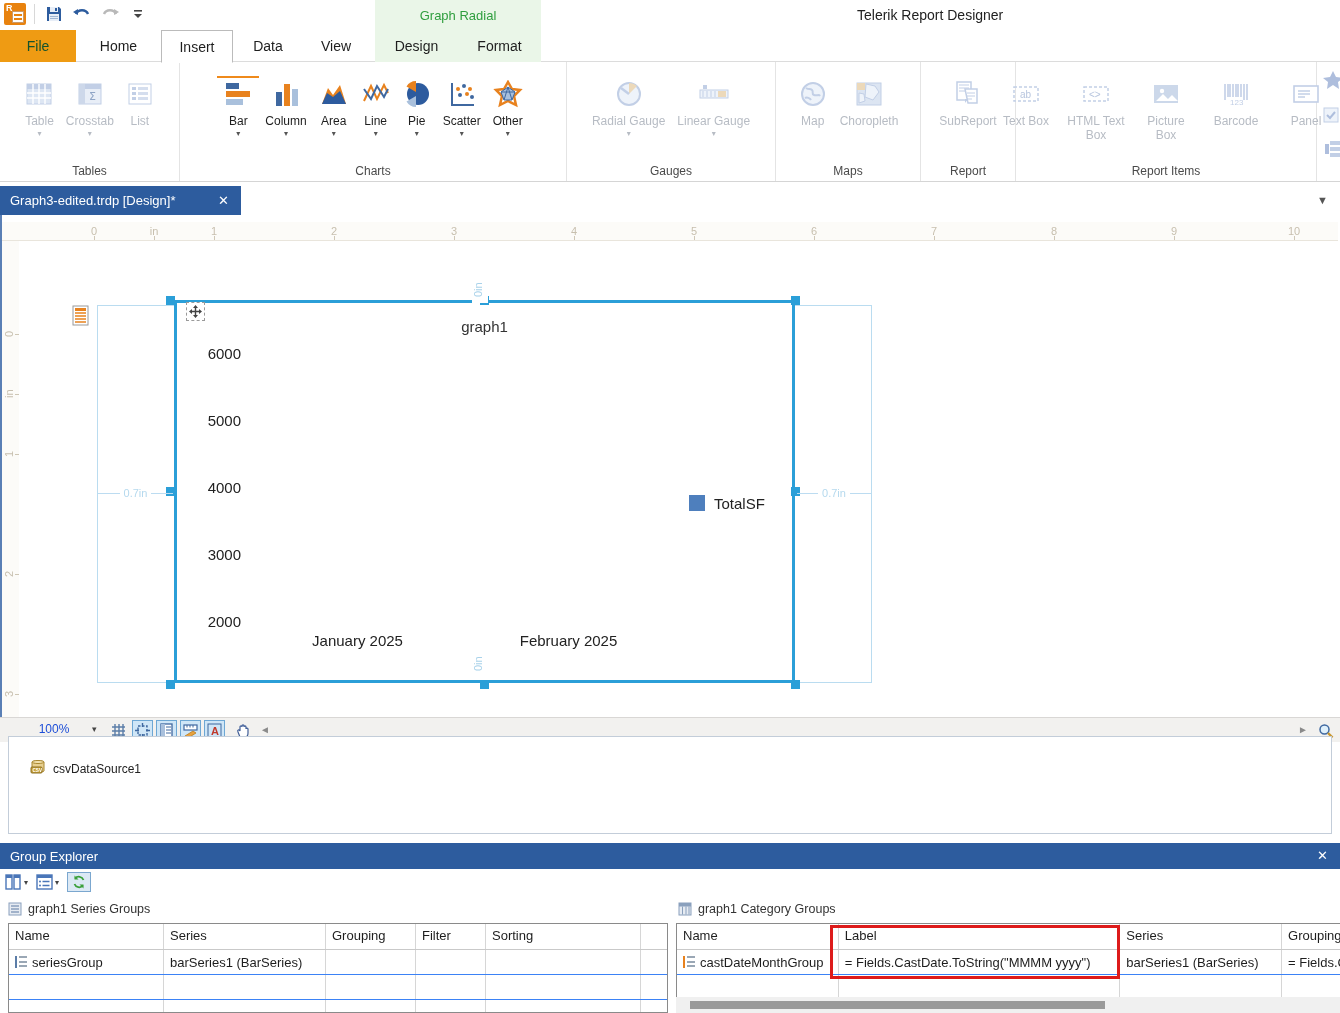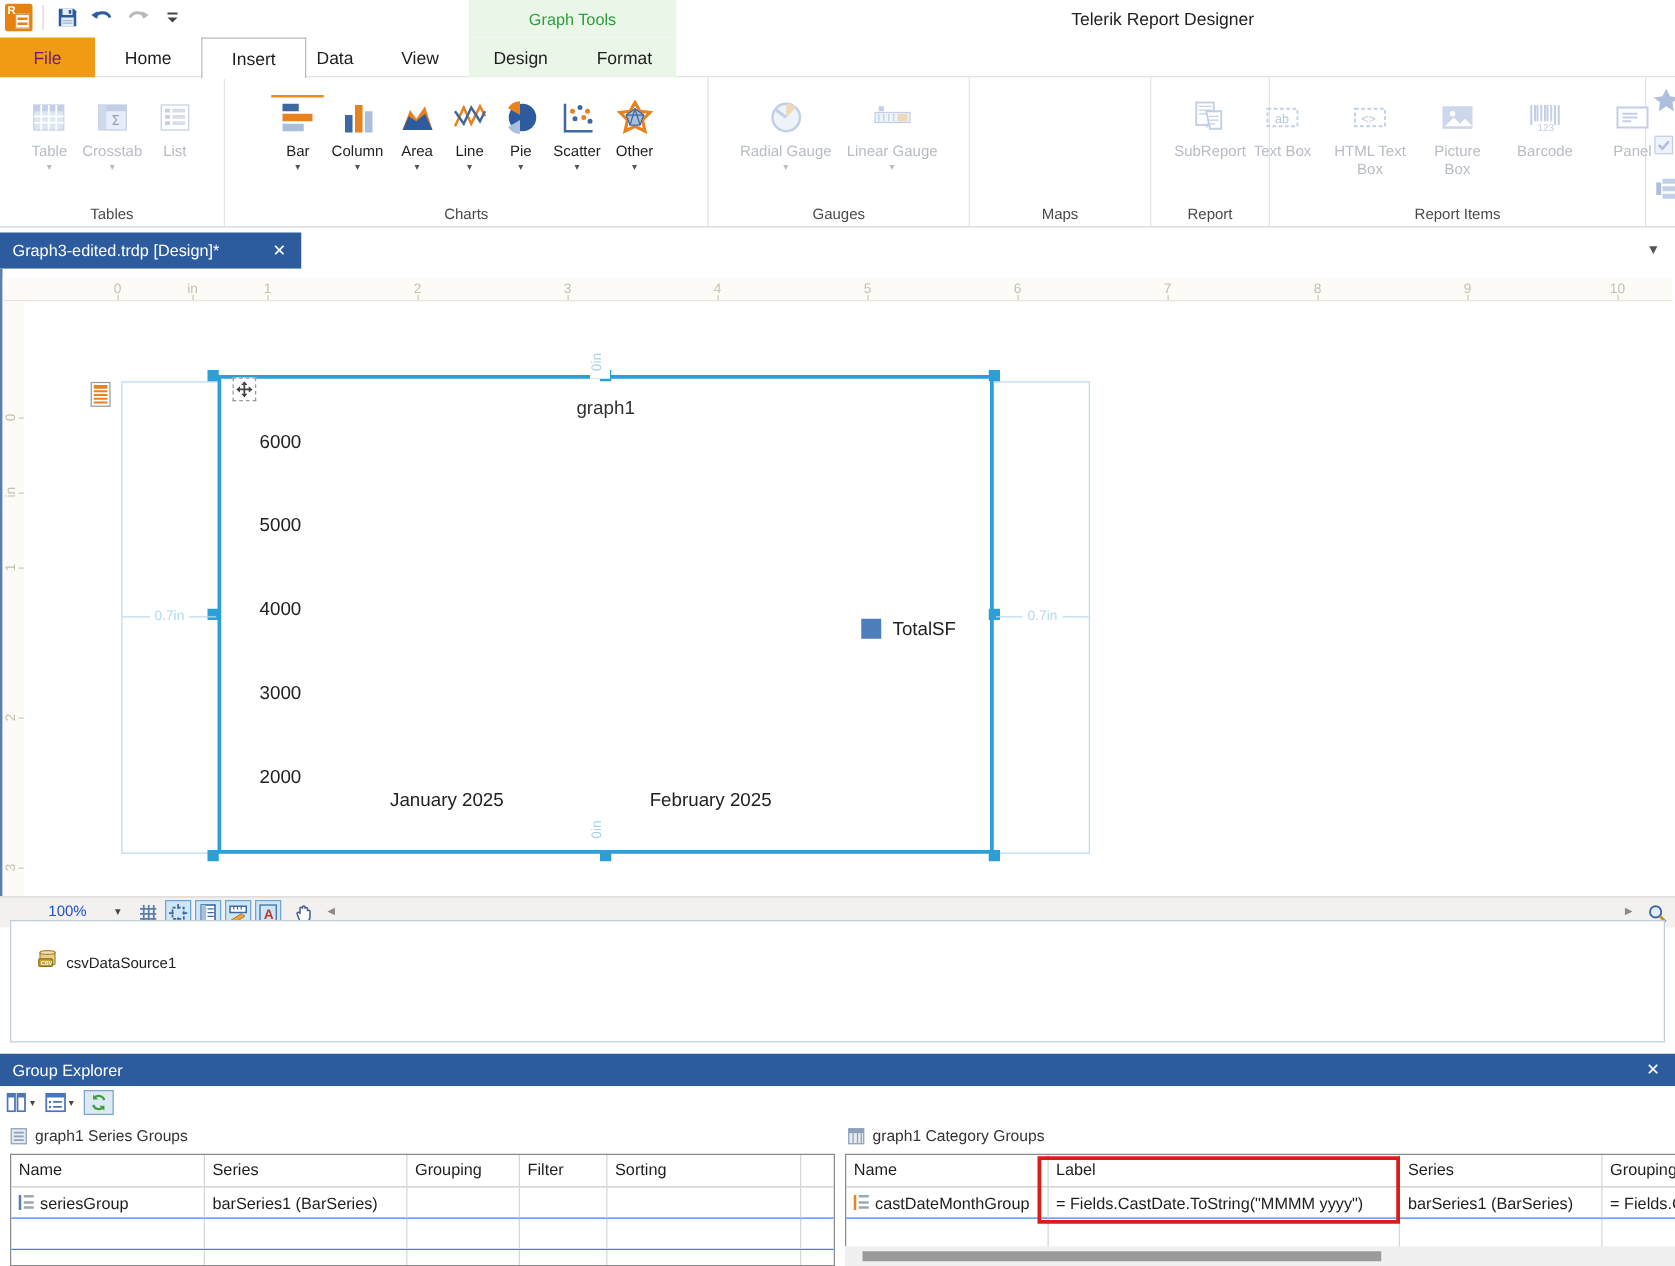--- a/index.html
+++ b/index.html
@@ -18,21 +18,21 @@
   .appicon .doc i { display:block; height:2px; background:#e8820e; margin:2px 1px 0 1px; }
   .qbtn { width:22px; height:22px; display:flex; align-items:center; justify-content:center; cursor:pointer; }
   .win-title { position:absolute; left:857px; top:7px; font-size:14px; color:#222; }
   .ctx-header { position:absolute; left:375px; top:0; width:166px; height:30px; background:#eaf6e8;
     color:#2f9e3e; font-size:13px; display:flex; align-items:center; justify-content:center; }
 
   
   .tabrow { position:absolute; left:0; top:30px; width:1340px; height:32px; background:#fff; border-bottom:1px solid #dcdcdc; }
   .tab { position:absolute; top:0; height:32px; display:flex; align-items:center; justify-content:center;
     font-size:14px; color:#1e1e1e; cursor:pointer; }
-  .tab.file { background:#ef9b13; color:#701a75; }
+  .tab.file { background:#ef9b13; color:#14532d; }
   .tab.selected { background:#fff; border:1px solid #bbb; border-bottom:1px solid #fff; height:33px; z-index:2; }
   .ctx-tabs { position:absolute; left:375px; top:0; width:166px; height:32px; background:#eaf6e8; display:flex; }
   .ctx-tabs .tab { position:relative; width:83px; height:32px; }
 
   
   .ribbon { position:absolute; left:0; top:62px; width:1340px; height:120px; background:#fff; border-bottom:1px solid #d5d5d5; }
   .rgroup { position:absolute; top:0; height:119px; border-right:1px solid #e4e4e4; }
   .rlabel { position:absolute; bottom:3px; left:0; right:0; text-align:center; font-size:12px; color:#4a4a4a; }
   .ritems { display:flex; justify-content:center; align-items:flex-start; padding-top:16px; height:96px; }
   .ritem { display:flex; flex-direction:column; align-items:center; cursor:pointer; padding:0 6px; }
@@ -167,29 +167,29 @@
           </svg>
       </div>
       <div class="qbtn">
         <svg width="10" height="10" viewBox="0 0 10 10">
             <rect x="1" y="1" width="8" height="1.6" fill="#444"></rect>
             <path d="M1 5 l4 4 l4 -4 z" fill="#444"></path>
           </svg>
       </div>
     </div>
     <div class="ctx-header">
-        <span>Graph Tools</span>
+        <span>Graph Radial</span>
       </div>
     <div class="win-title">Telerik Report Designer</div>
   </div>
 
   <div class="tabrow">
     <div class="tab file" style="left:0;width:76px">File</div>
     <div class="tab" style="left:76px;width:85px">Home</div>
-    <div class="tab selected" style="left:161px;width:84px">Insert</div>
+    <div class="tab selected" style="left:161px;width:72px">Insert</div>
     <div class="tab" style="left:233px;width:70px">Data</div>
     <div class="tab" style="left:303px;width:66px">View</div>
     <div class="ctx-tabs">
       <div class="tab">Design</div>
       <div class="tab">Format</div>
     </div>
   </div>
 
   <div class="ribbon">
 
@@ -344,20 +344,43 @@
               </svg>
             </span>
           <span class="rtx">Linear Gauge</span>
             <span class="car">▾</span>
         </div>
       </div>
       <div class="rlabel">Gauges</div>
     </div>
 
     <div class="rgroup" style="left:776px;width:145px">
+      <div class="ritems">
+        <div class="ritem dis">
+          <span class="ric">
+              <svg width="30" height="28" viewBox="0 0 30 28">
+                <circle cx="15" cy="14" r="11" fill="#eef3fa" stroke="#c2cfe6" stroke-width="2"></circle>
+                <path d="M8 8 c3 2 4 0 6 2 c2 2 -1 4 2 5 c3 1 5 -1 6 1" fill="none" stroke="#c2cfe6" stroke-width="2"></path>
+                <path d="M7 18 c2 -1 5 0 6 2" fill="none" stroke="#c2cfe6" stroke-width="2"></path>
+              </svg>
+            </span>
+          <span class="rtx">Map</span>
+        </div>
+        <div class="ritem dis">
+          <span class="ric">
+              <svg width="30" height="28" viewBox="0 0 30 28">
+                <rect x="3" y="3" width="24" height="22" fill="#dce5f2" stroke="#c2cfe6"></rect>
+                <path d="M3 3 h8 v7 h-8 z" fill="#ecd9ba"></path>
+                <path d="M12 4 l9 2 l4 6 l-6 8 l-8 -3 z" fill="#eef3fa" stroke="#c2cfe6"></path>
+                <path d="M5 13 l5 1 l1 7 l-6 2 z" fill="#eef3fa" stroke="#c2cfe6"></path>
+              </svg>
+            </span>
+          <span class="rtx">Choropleth</span>
+        </div>
+      </div>
       <div class="rlabel">Maps</div>
     </div>
 
     <div class="rgroup" style="left:921px;width:95px">
       <div class="ritems">
         <div class="ritem dis">
           <span class="ric">
               <svg width="30" height="30" viewBox="0 0 30 30">
                 <rect x="4" y="3" width="14" height="18" fill="#fff" stroke="#c2cfe6" stroke-width="1.5"></rect>
                 <path d="M6 6 h10 M6 9 h10 M6 12 h7" stroke="#c2cfe6"></path>

